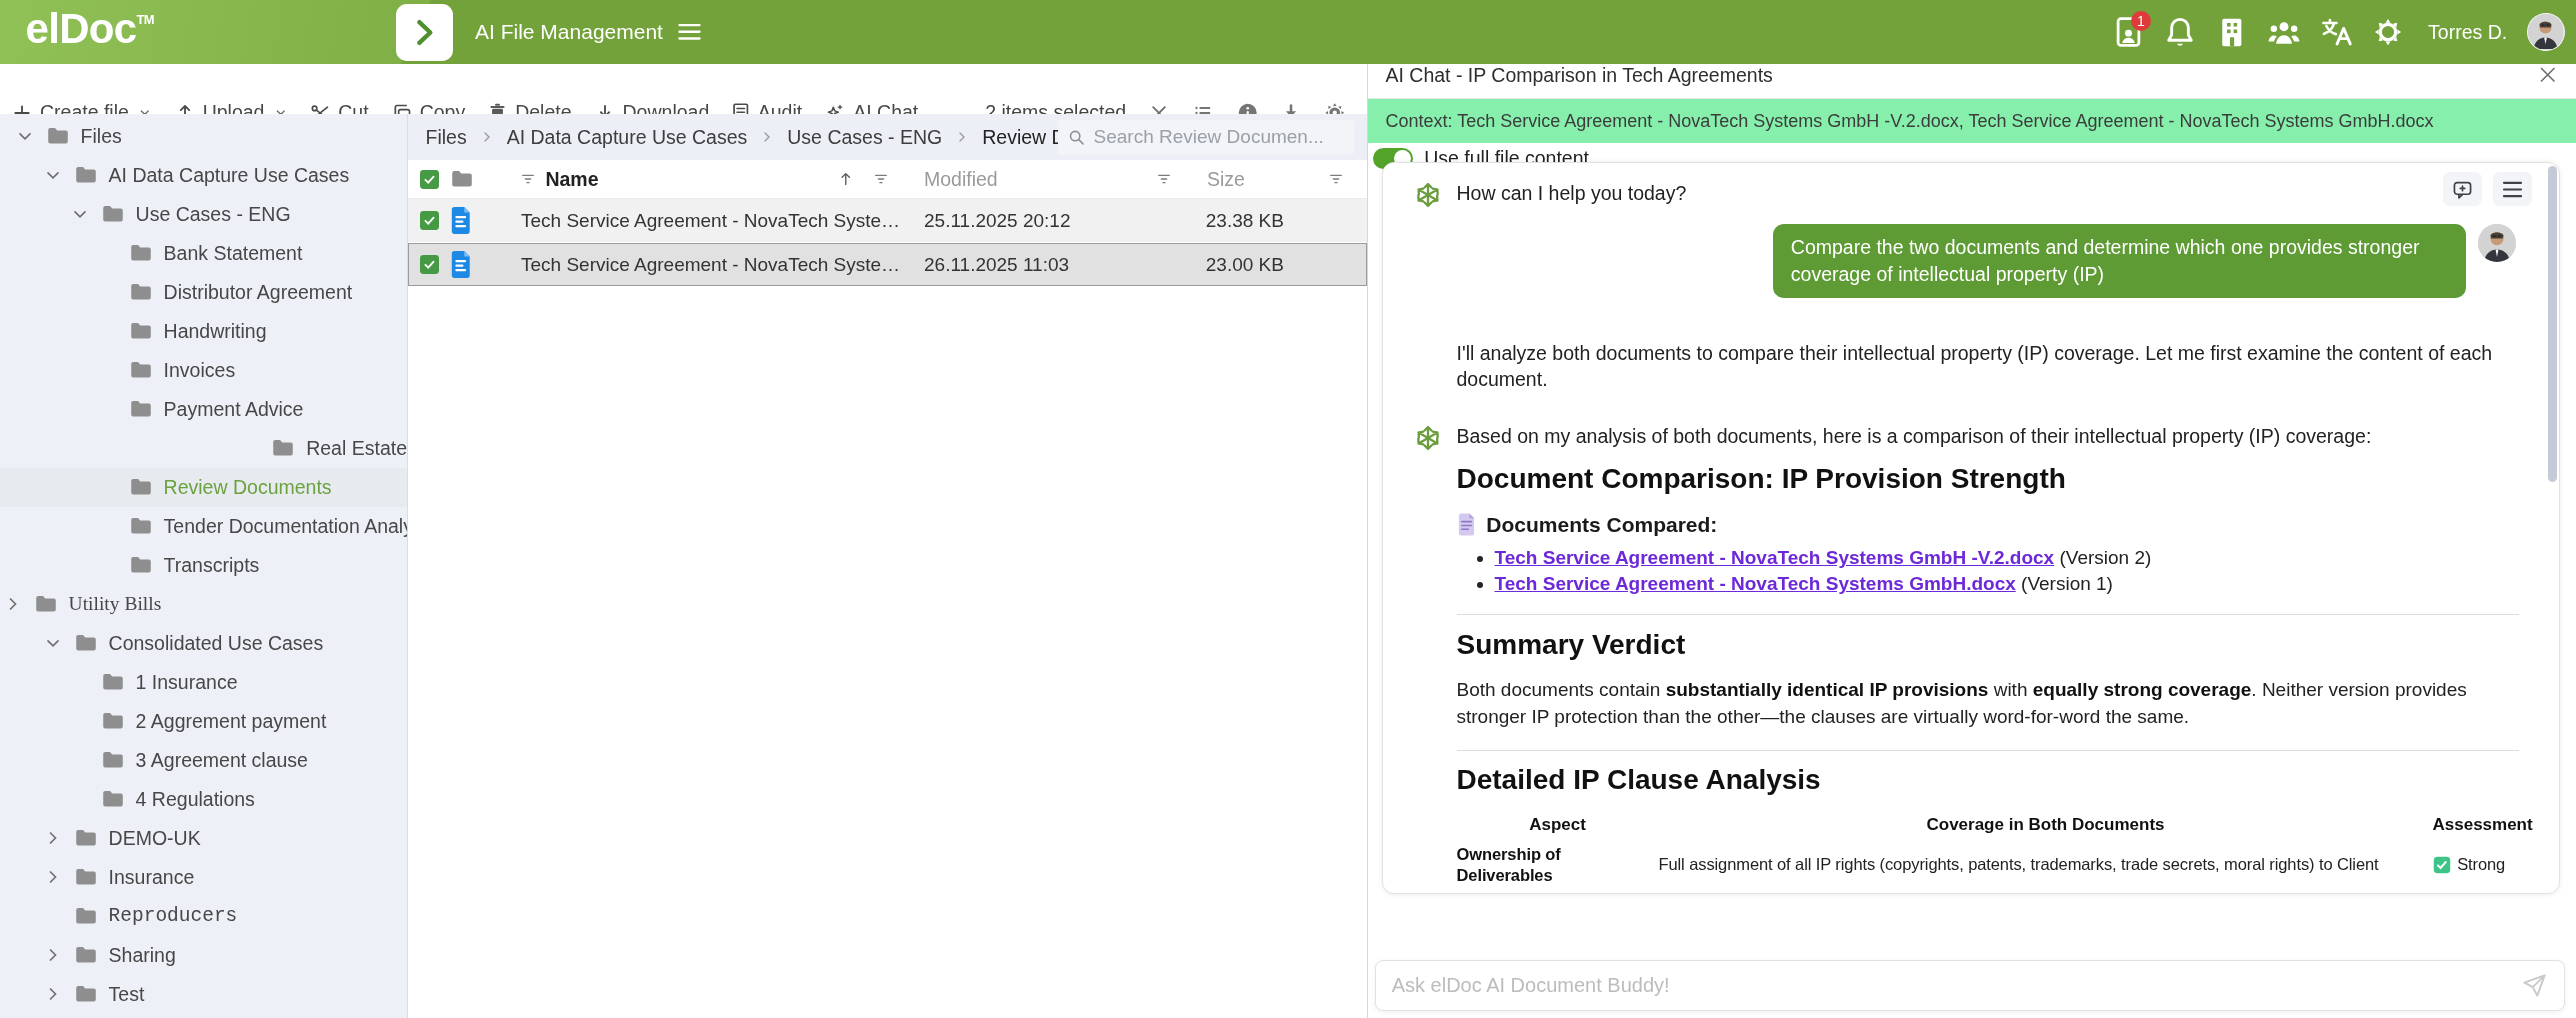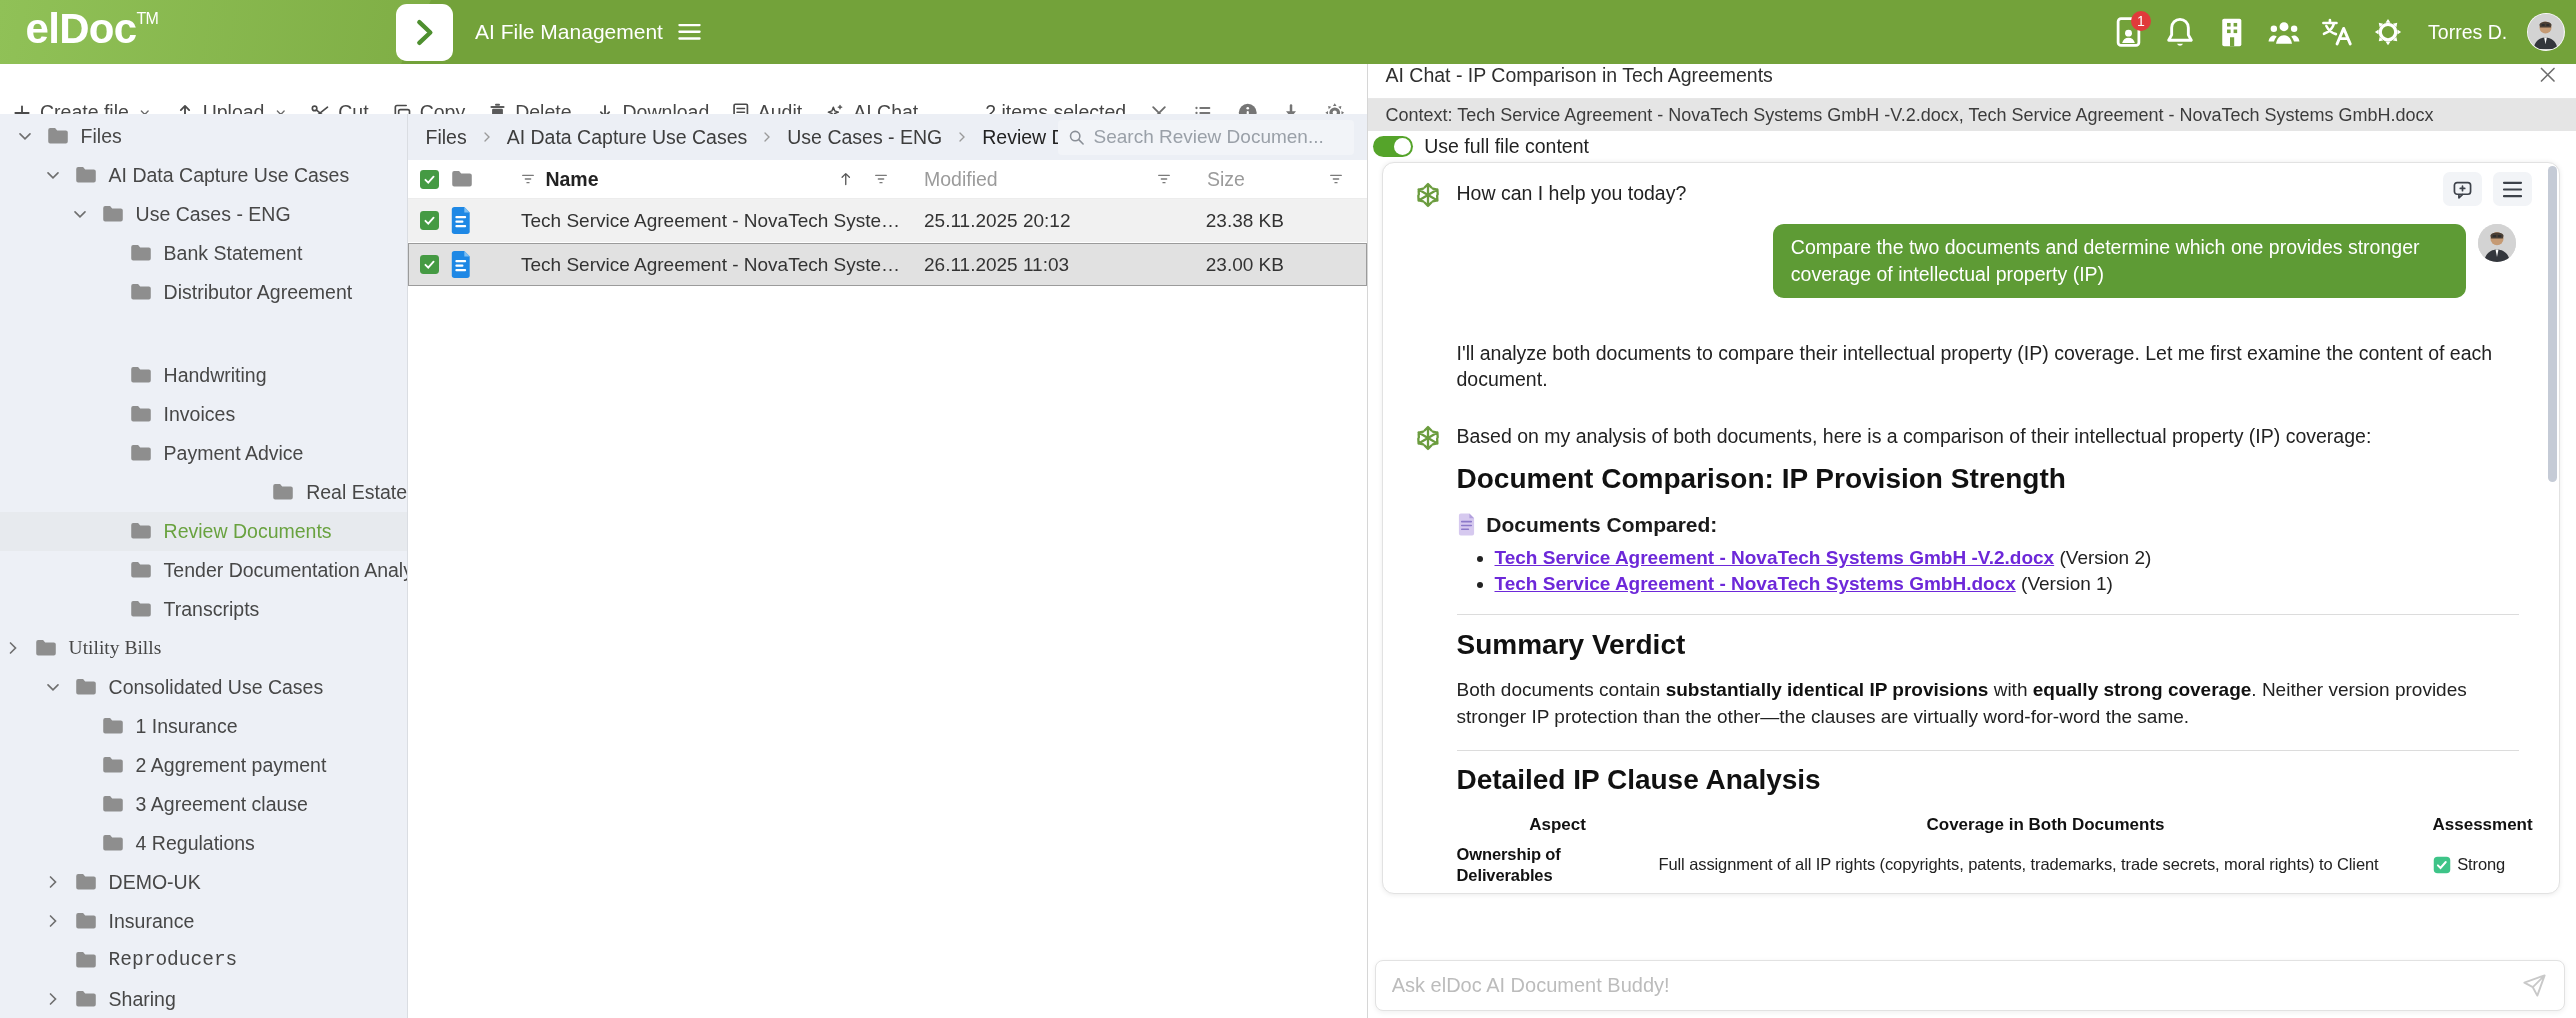--- a/index.html
+++ b/index.html
@@ -6,21 +6,21 @@
   html,body { width:2576px; height:1018px; overflow:hidden; background:#fff;
     font-family:"Liberation Sans", sans-serif; color:#333; }
   .app { position:relative; width:2576px; height:1018px; overflow:hidden; }
 
   
   .topbar { position:absolute; left:0; top:0; width:2576px; height:64px; background:#73a23a; overflow:hidden; }
   .topbar .light-wedge { position:absolute; left:0; top:0; height:64px; width:431px;
     background:linear-gradient(100deg,#90c157 0%,#7fae45 100%);
     clip-path:polygon(0 0,431px 0,401px 64px,0 64px); }
   .logo { position:absolute; left:25.6px; top:5.4px; color:#fff; font-size:42px; font-weight:bold; letter-spacing:-0.7px; }
-  .logo sup { font-size:16px; font-weight:normal; vertical-align:19px; }
+  .logo sup { font-size:13px; font-weight:bold; vertical-align:19px; }
   .logo-tile { position:absolute; left:396px; top:4px; width:57px; height:57px; background:#fff; border-radius:10.8px;
     display:flex; align-items:center; justify-content:center; }
   .app-title { position:absolute; left:475px; top:0; height:64px; display:flex; align-items:center; gap:15px;
     color:#fff; font-size:21px; }
   .menu-lines svg { display:block; }
   .top-right { position:absolute; right:10.8px; top:0; height:64px; display:flex; align-items:center; gap:20px; }
   .tr-icon { position:relative; width:32px; height:32px; display:flex; align-items:center; justify-content:center; cursor:pointer; }
   .tr-icon svg { display:block; }
   .badge { position:absolute; top:-5.4px; right:-6.7px; min-width:20px; height:20px; border-radius:10px; background:#e03b3b;
     color:#fff; font-size:14px; display:flex; align-items:center; justify-content:center; padding:0 4px; }
@@ -75,21 +75,21 @@
   .fr-name { padding-left:31px; overflow:hidden; white-space:nowrap; text-overflow:ellipsis; }
   .fr-mod { padding-left:12px; }
   .fr-size { padding-left:10.8px; }
   .doc-ic { margin-left:4px; display:flex; }
 
   
   .chat { position:absolute; left:1367px; top:64px; right:0; bottom:0; background:#fff; border-left:0.7px solid #d6d6d6; }
   .chat-title-row { height:35px; display:flex; align-items:flex-start; padding:0 17.5px; border-bottom:0.7px solid #e7e7e7; }
   .chat-title { font-size:19.5px; color:#2e2e2e; }
   .chat-close { margin-left:auto; cursor:pointer; display:flex; }
-  .chat-context { height:32px; background:#e5e5e5; display:flex; align-items:center; padding:0 17.5px; font-size:18px; color:#3c3c3c;
+  .chat-context { height:44px; background:#86efac; display:flex; align-items:center; padding:0 17.5px; font-size:18px; color:#3c3c3c;
     white-space:nowrap; overflow:hidden; }
   .chat-toggle-row { height:31px; display:flex; align-items:center; gap:10.8px; padding-left:5.4px; }
   .toggle { width:40px; height:21.5px; border-radius:10.8px; background:#55a42a; position:relative; cursor:pointer; flex:0 0 40px; }
   .toggle .knob { position:absolute; right:2px; top:2px; width:17.5px; height:17.5px; border-radius:50%; background:#fff; }
   .toggle-label { font-size:19.5px; color:#222; }
 
   .chat-card { position:absolute; left:13.5px; right:16px; top:98px; bottom:124px; background:#fff; border:0.7px solid #e2e2e2;
     border-radius:12px; box-shadow:0 0.7px 5.4px rgba(0,0,0,.08); overflow:hidden; padding:9.4px 40px 0 74px; }
   .card-btns { position:absolute; top:9.4px; right:27px; display:flex; gap:10.8px; }
   .card-btn { width:39px; height:34px; border-radius:6.7px; background:#f2f4f7; display:flex; align-items:center; justify-content:center; cursor:pointer; }
@@ -375,21 +375,21 @@
       
       
     </span>
     <span class="tree-folder">
       <svg width="24" height="21.5" viewBox="0 0 24 22">
               <path d="M2 5a2 2 0 0 1 2-2h5l2.2 2.5H20a2 2 0 0 1 2 2V17a2 2 0 0 1-2 2H4a2 2 0 0 1-2-2Z" fill="#8e8e8e"></path>
             </svg>
     </span>
     <span class="tree-label">Distributor Agreement</span>
   </div>
-        <div class="tree-item" style="padding-left: 95px; margin-top: 44px;">
+        <div class="tree-item" style="padding-left: 95px;">
     <span class="chev hidden-slot">
       
       
     </span>
     <span class="tree-folder">
       <svg width="24" height="21.5" viewBox="0 0 24 22">
               <path d="M2 5a2 2 0 0 1 2-2h5l2.2 2.5H20a2 2 0 0 1 2 2V17a2 2 0 0 1-2 2H4a2 2 0 0 1-2-2Z" fill="#8e8e8e"></path>
             </svg>
     </span>
     <span class="tree-label">Handwriting</span>

